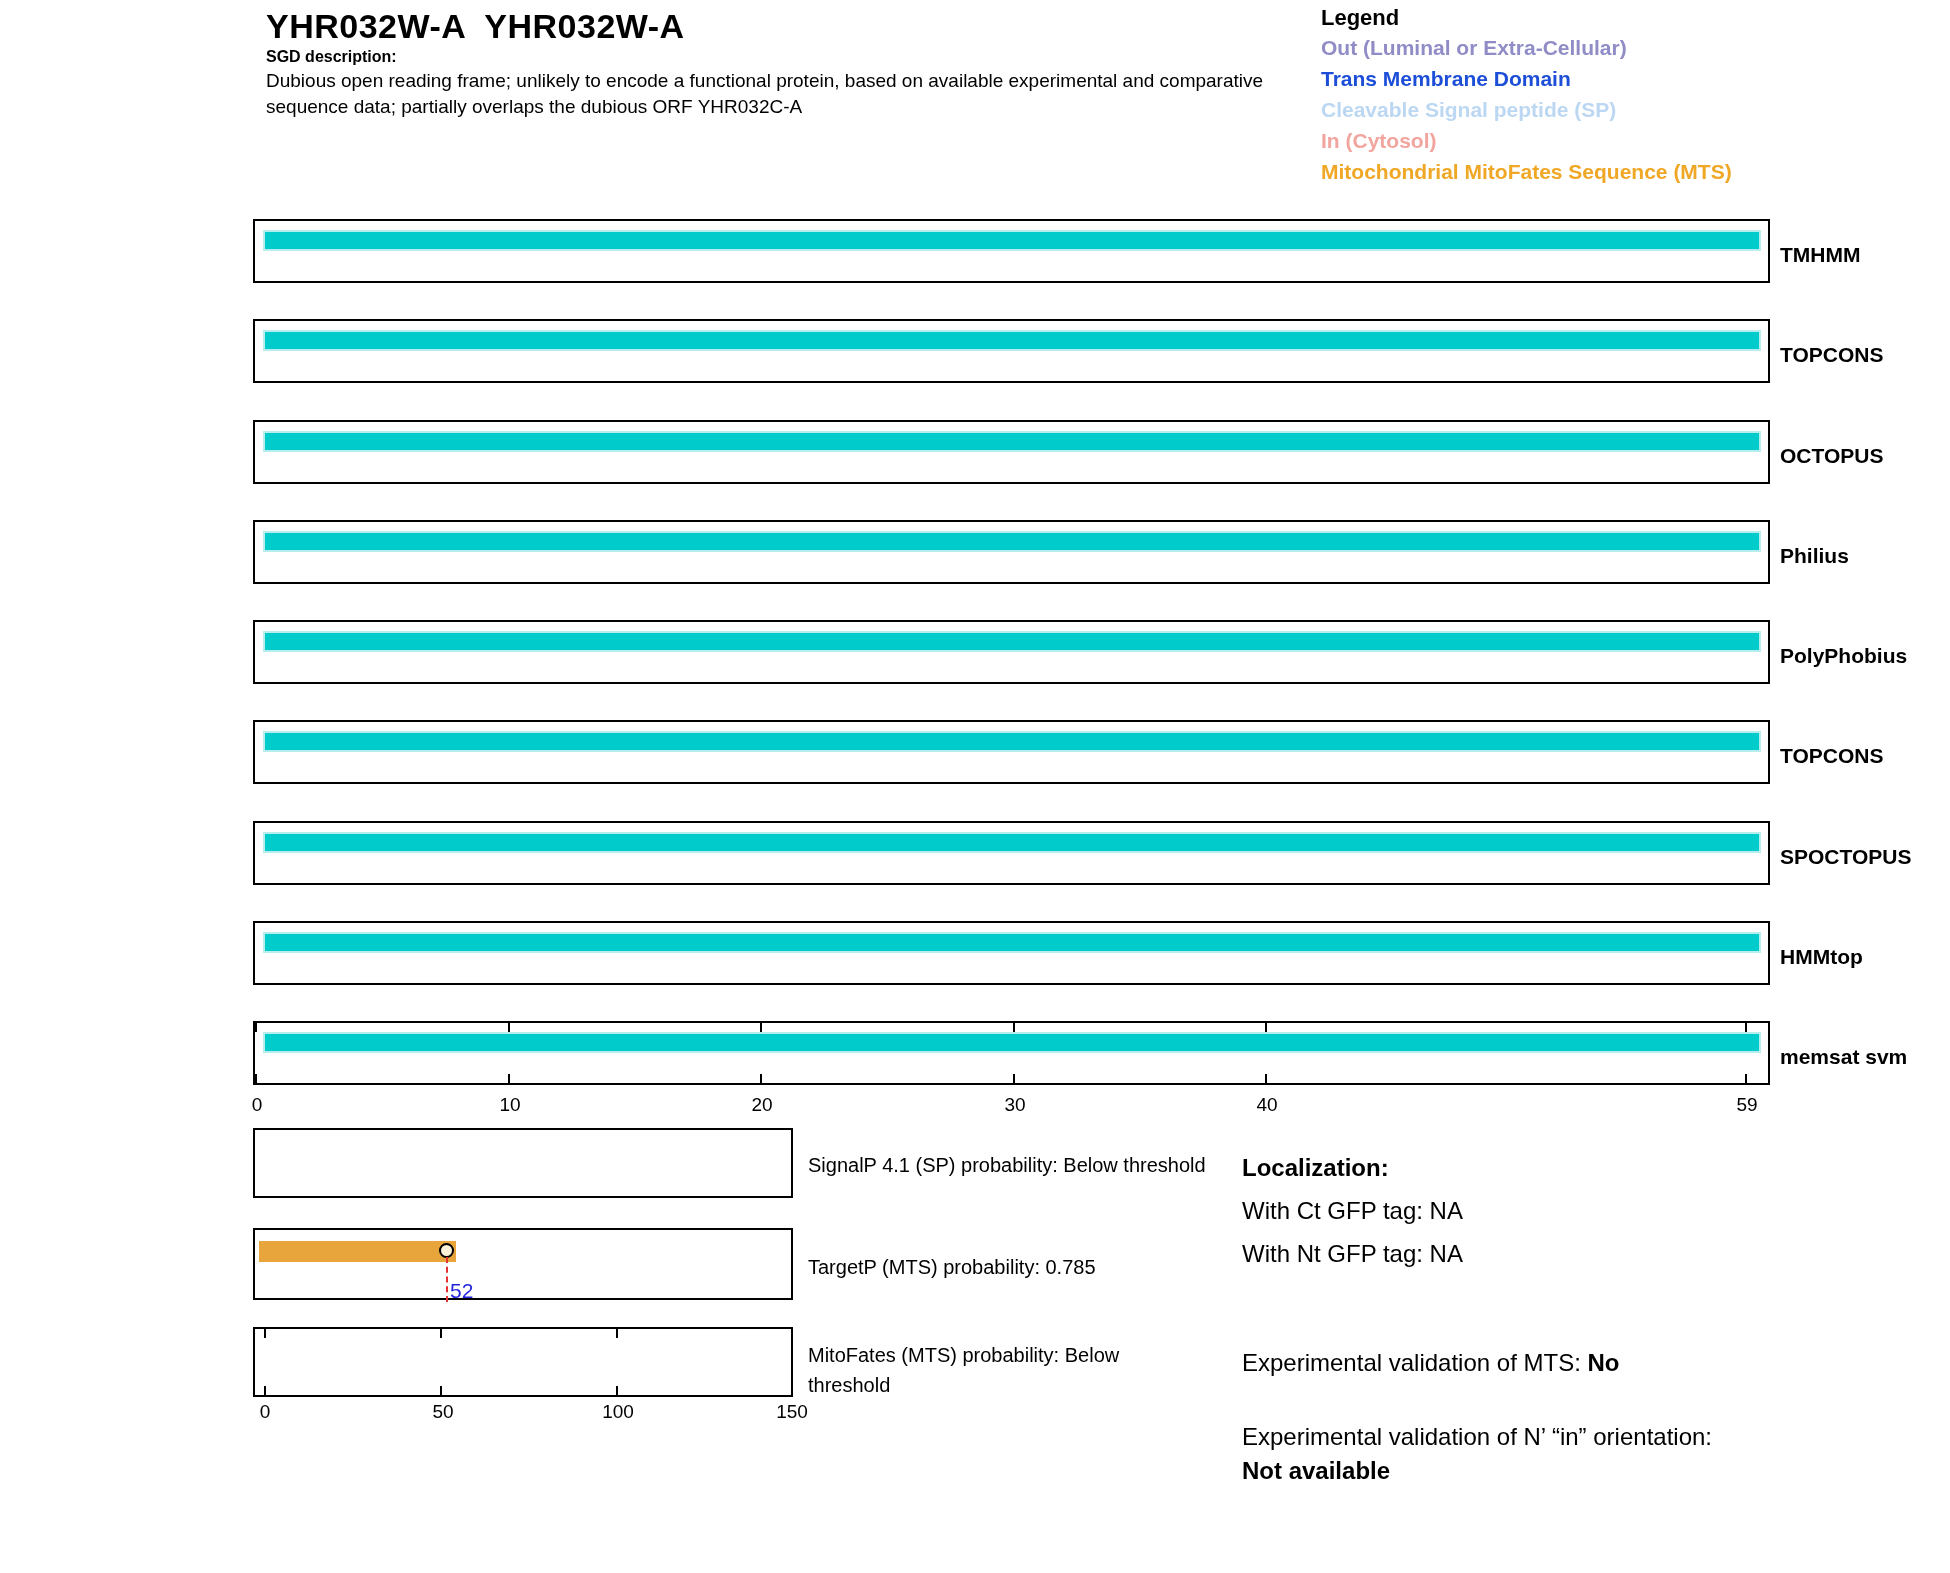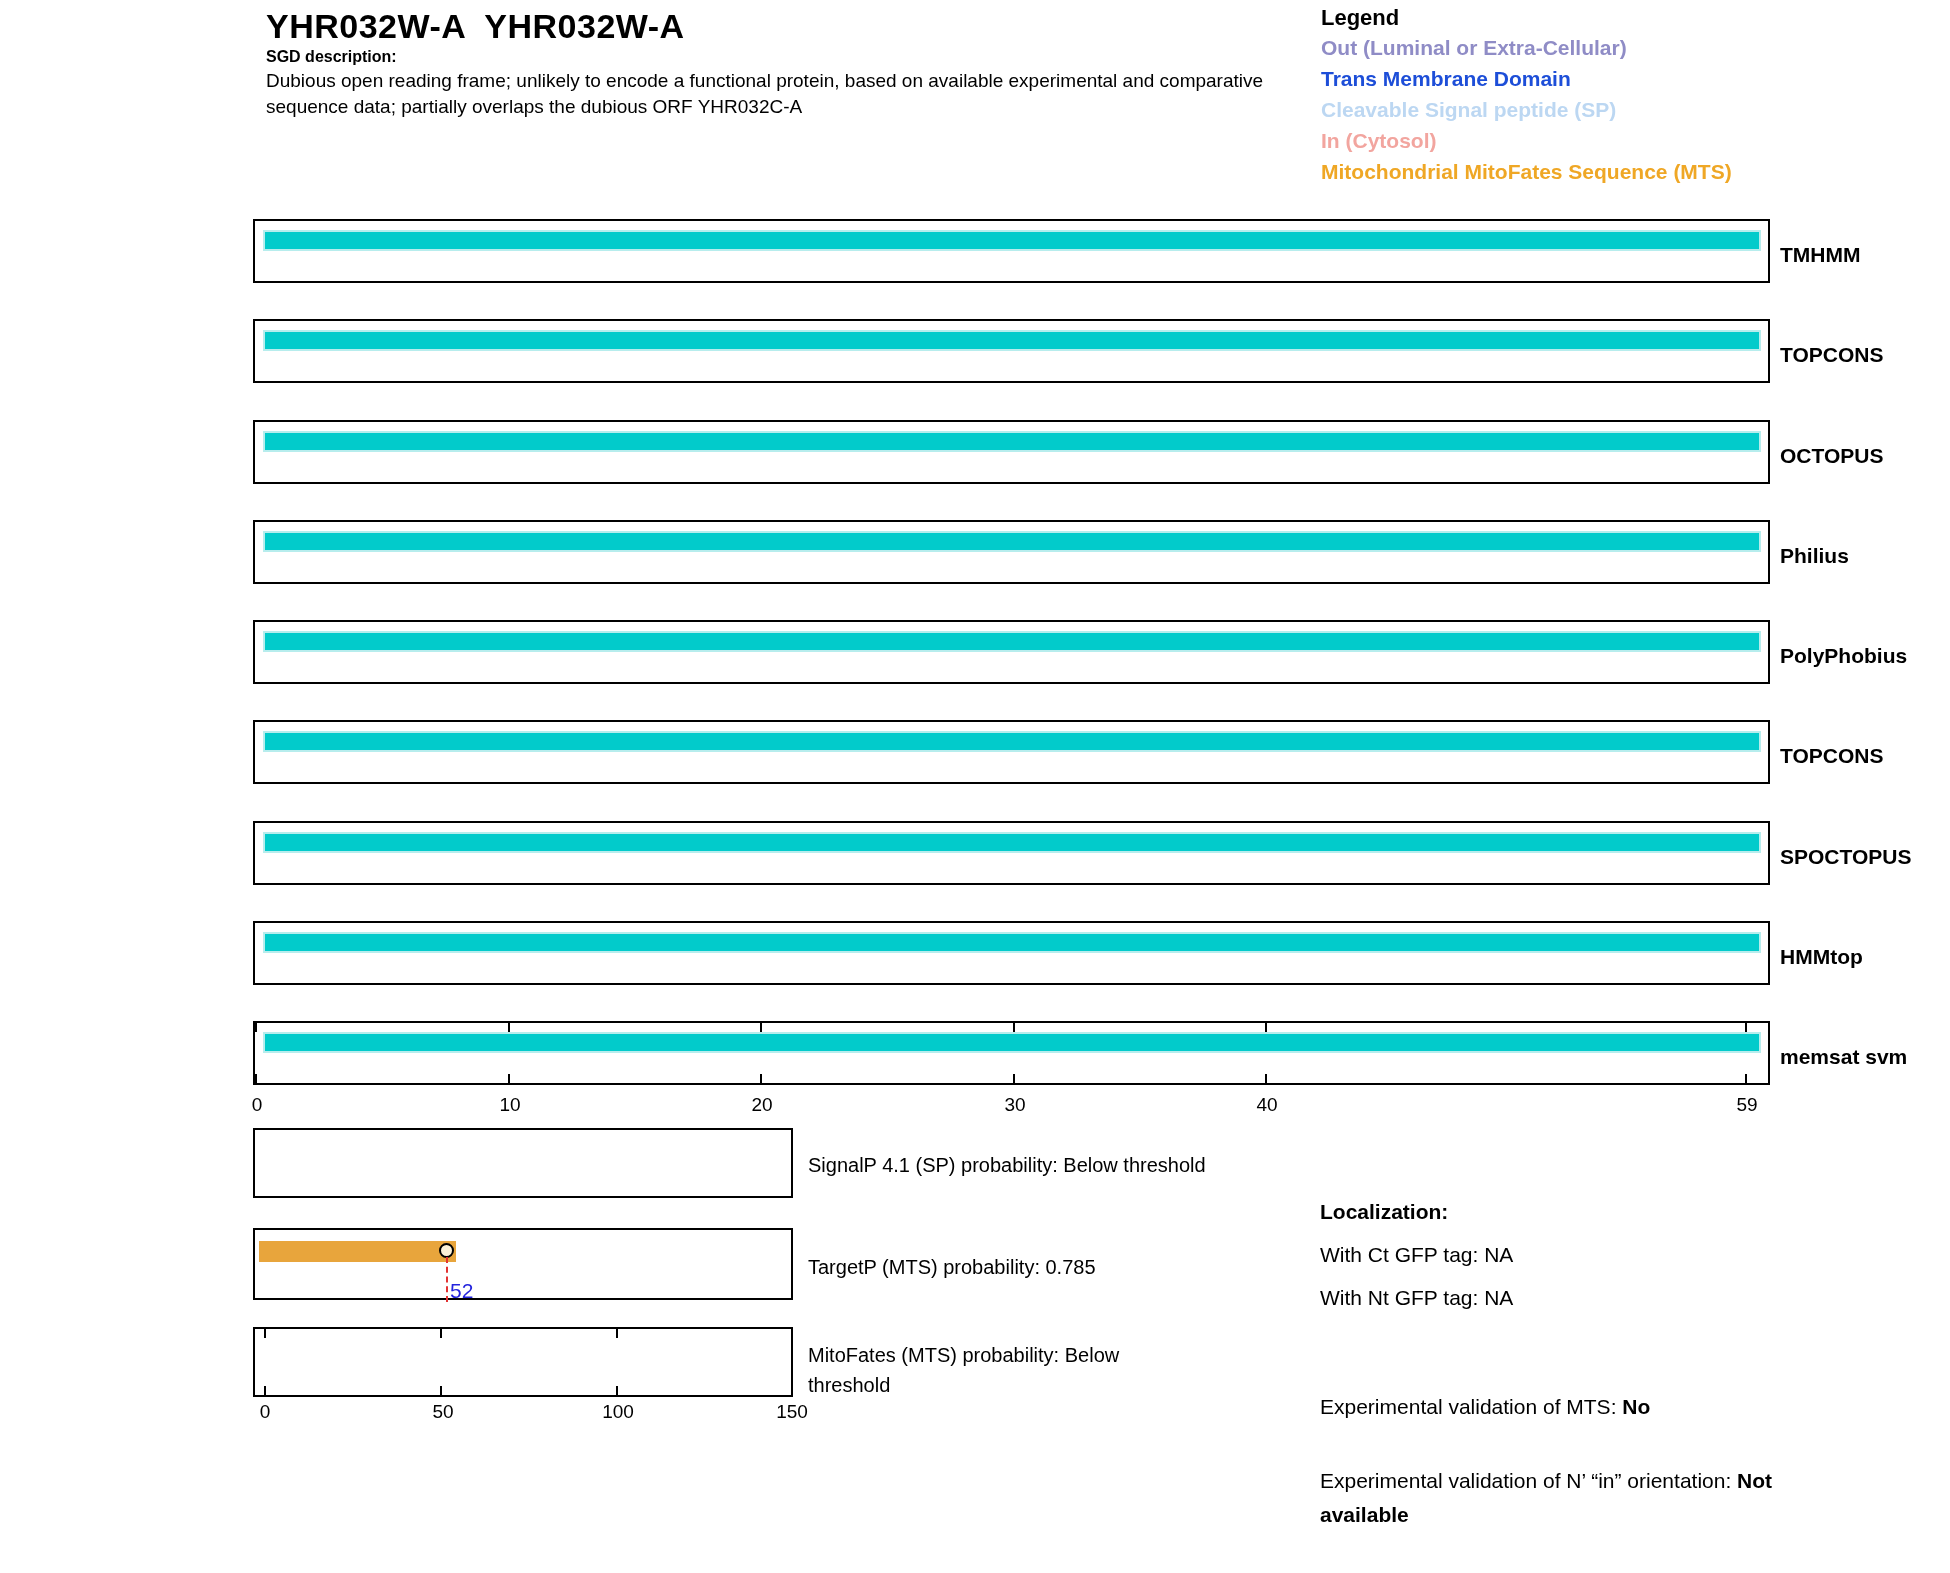--- a/index.html
+++ b/index.html
@@ -28,21 +28,21 @@
 
   
   .pbox{left:253px;width:540px;border:2px solid #000;background:#fff;box-sizing:border-box;}
   .pbox-label{left:808px;font-size:20px;line-height:30px;}
   .mts-bar{position:absolute;left:4px;top:11px;width:197px;height:21px;}
   .mts-circle{position:absolute;left:184px;top:13px;width:11px;height:11px;border:2px solid #000;border-radius:50%;background:#fbf1d8;}
   .cleave-line{left:446px;top:1257px;height:45px;width:0;border-left:2px dashed;}
   .cleave-label{left:450px;top:1279px;font-size:21px;}
 
   
-  .loc{left:1320px;font-size:21px;line-height:26px;margin-top:44px;}
+  .loc{left:1242px;font-size:24px;line-height:26px;}
   .bold{font-weight:bold;}
 </style>
 </head>
 <body>
 
 <div id="page">
 
   <div class="abs title">YHR032W-A  YHR032W-A</div>
   <div class="abs sgd-label">SGD description:</div>
   <div class="abs sgd-desc">Dubious open reading frame; unlikely to encode a functional protein, based on available experimental and comparative sequence data; partially overlaps the dubious ORF YHR032C-A</div>

